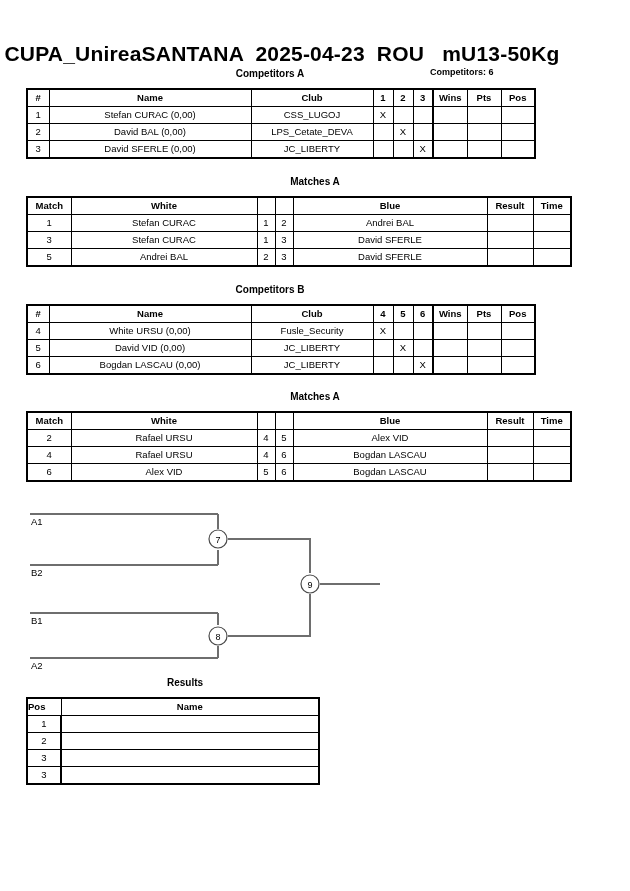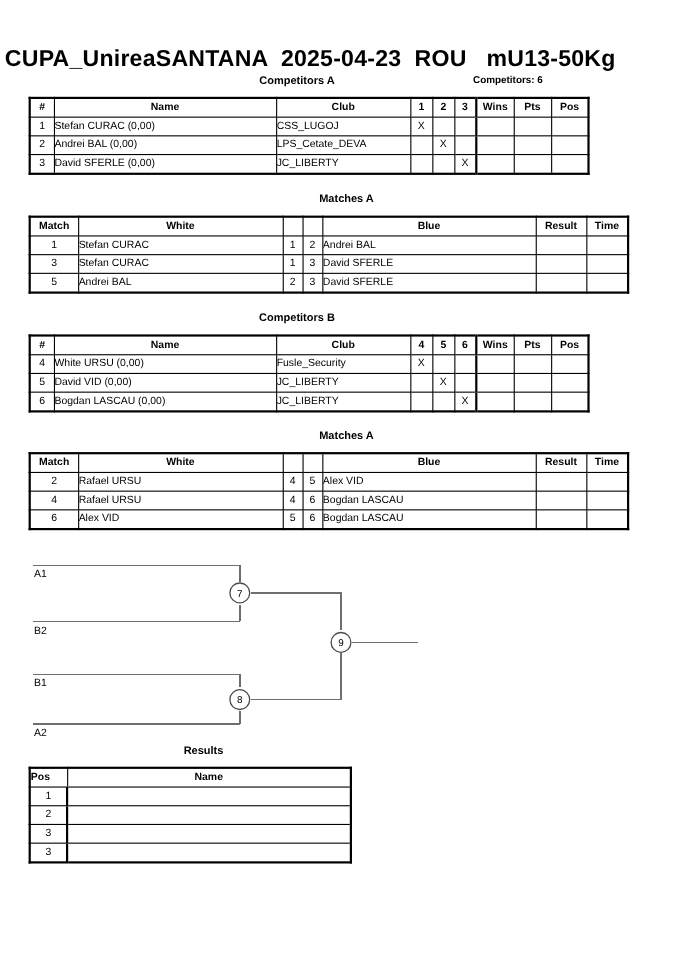--- a/index.html
+++ b/index.html
@@ -64,21 +64,21 @@
     overflow: hidden;
     white-space: nowrap;
   }
   table.grid th {
     font-weight: bold;
     text-align: center;
   }
   table.grid {
     border: 2px solid #000;
   }
-  .pad-l { padding-left: 5px; text-align: left; }
+  .pad-l { padding-left: 5px; text-align: center; }
   .ctr { text-align: center; }
   .thickleft { border-left: 2px solid #000 !important; }
 
   
   .comp-table { left: 26px; width: 490px; }
   .comp-table col.c-num   { width: 22px; }
   .comp-table col.c-name  { width: 202px; }
   .comp-table col.c-club  { width: 122px; }
   .comp-table col.c-x     { width: 20px; }
   .comp-table col.c-stat  { width: 34px; }
@@ -160,21 +160,21 @@
       <td class="pad-l">CSS_LUGOJ</td>
       <td class="ctr">X</td>
       <td class="ctr"></td>
       <td class="ctr"></td>
       <td class="ctr thickleft"></td>
       <td class="ctr"></td>
       <td class="ctr"></td>
     </tr>
     <tr>
       <td class="ctr">2</td>
-      <td class="pad-l">Andrei BAL  (0,00)</td>
+      <td class="pad-l">David BAL  (0,00)</td>
       <td class="pad-l">LPS_Cetate_DEVA</td>
       <td class="ctr"></td>
       <td class="ctr">X</td>
       <td class="ctr"></td>
       <td class="ctr thickleft"></td>
       <td class="ctr"></td>
       <td class="ctr"></td>
     </tr>
     <tr>
       <td class="ctr">3</td>

